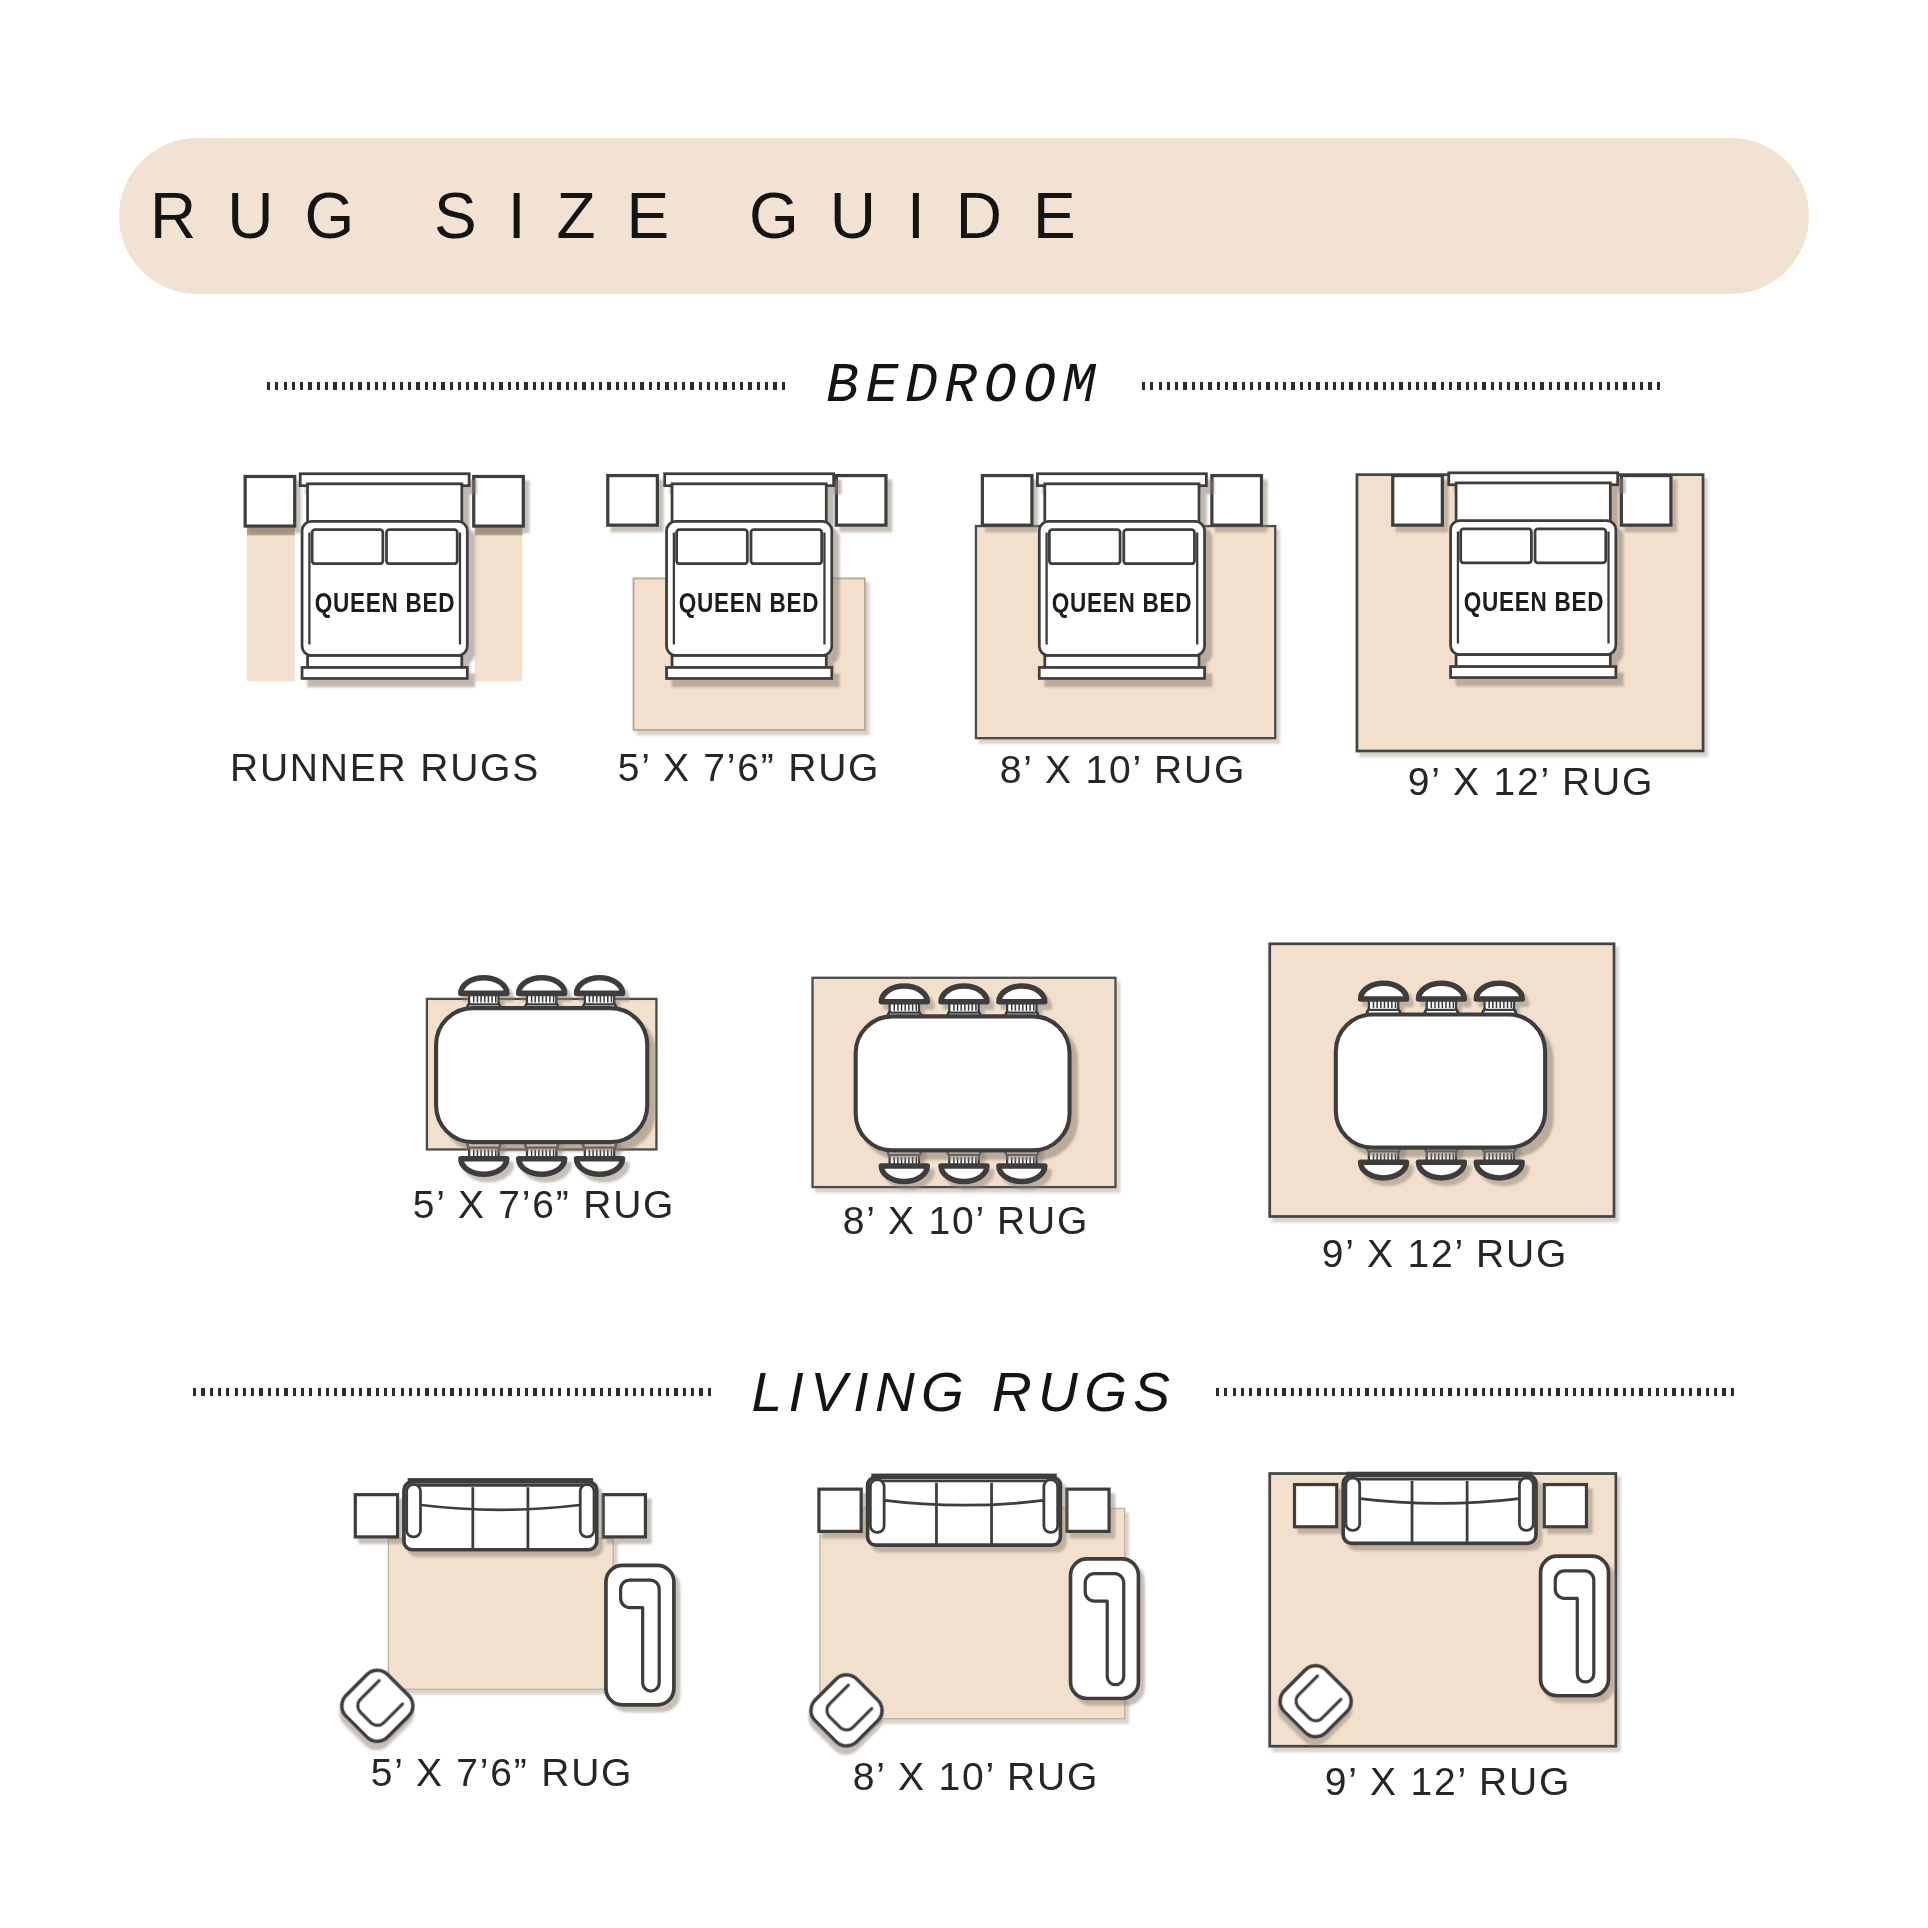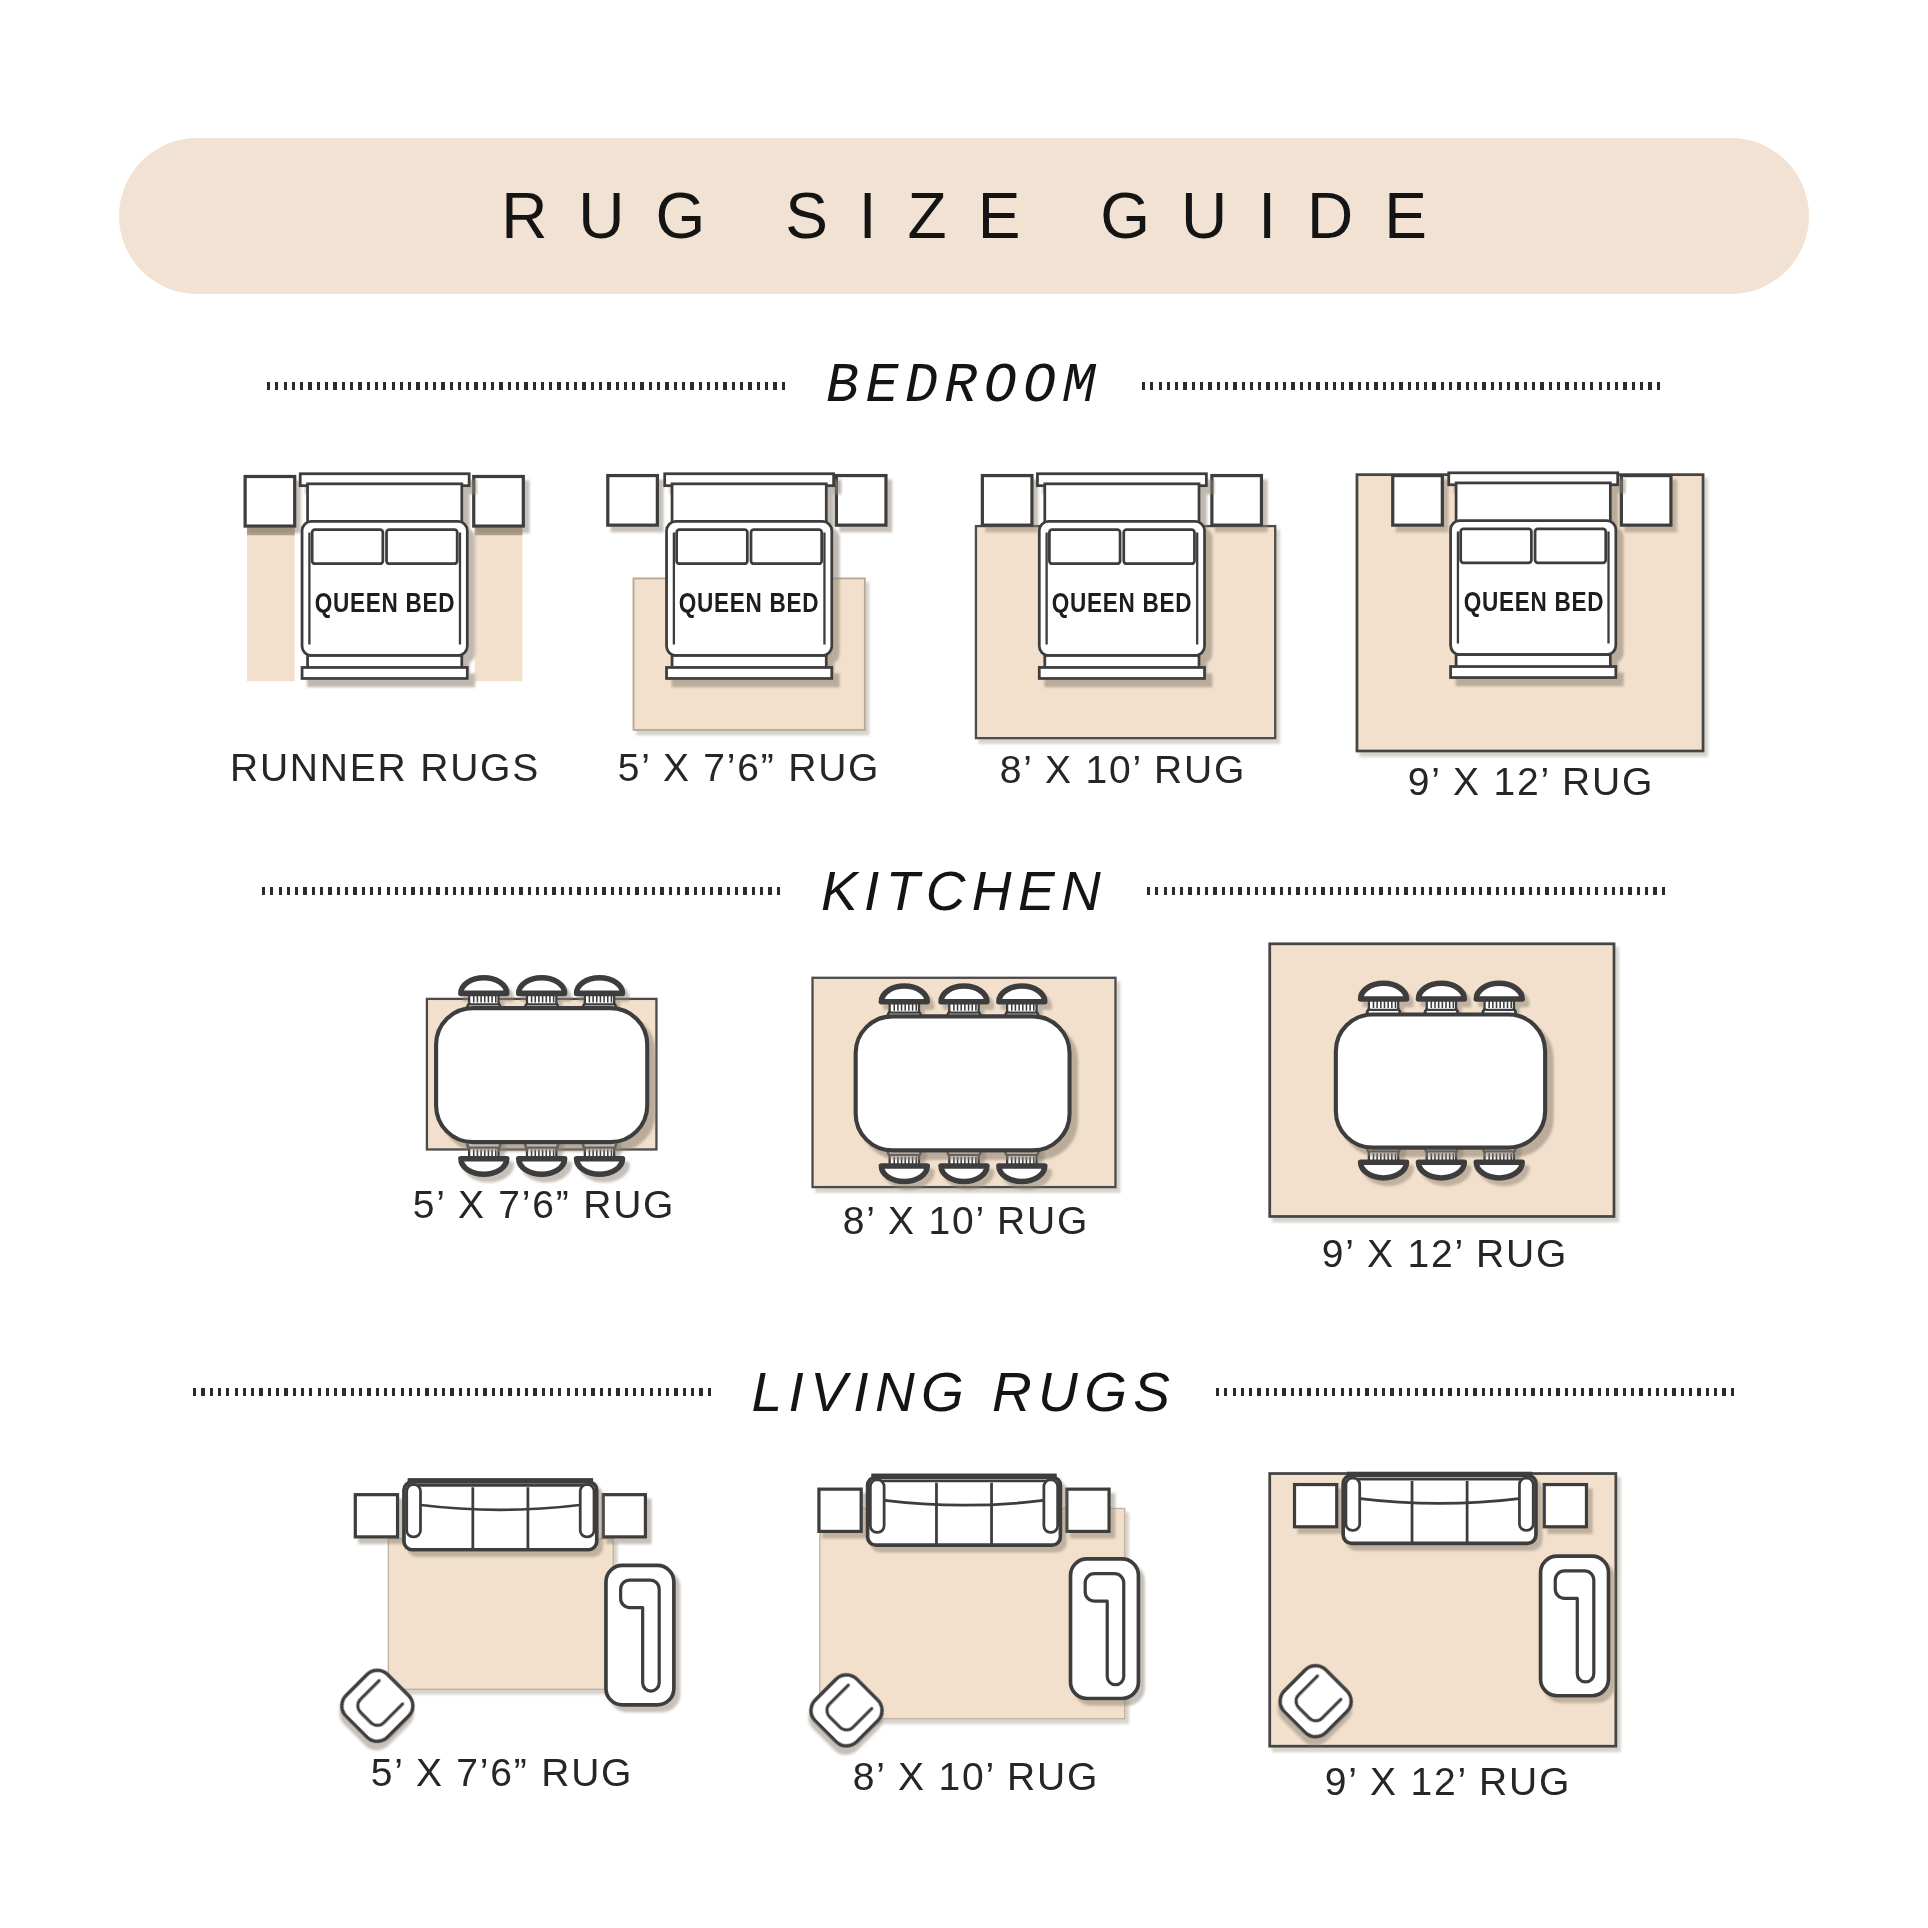--- a/index.html
+++ b/index.html
@@ -16,21 +16,21 @@
     background:#ffffff;
     font-family:"Liberation Sans",sans-serif;
     color:var(--text);
     overflow:hidden;
   }
   
   .banner{
     position:absolute;left:119px;top:138px;width:1690px;height:156px;
     background:var(--banner-bg);
     border-radius:78px;
-    display:flex;align-items:center;justify-content:center;
+    display:flex;align-items:center;justify-content:flex-start;
   }
   .banner h1{
     font-size:64px;font-weight:500;letter-spacing:31px;padding-left:31px;
     color:#141414;white-space:nowrap;
   }
   
   .section-header{
     position:absolute;left:0;width:1928px;height:70px;
     display:flex;align-items:center;justify-content:center;gap:40px;
   }
@@ -70,25 +70,20 @@
 
 <div class="page">
 
   <header class="banner">
     <h1>RUG SIZE GUIDE</h1>
   </header>
 
   <div class="section-header hdr-bedroom">
     <span class="dots"></span>
     <h2>BEDROOM</h2>
-    <span class="dots"></span>
-  </div>
-  <div class="section-header hdr-kitchen">
-    <span class="dots"></span>
-    <h2>KITCHEN</h2>
     <span class="dots"></span>
   </div>
   <div class="section-header hdr-living">
     <span class="dots"></span>
     <h2>LIVING RUGS</h2>
     <span class="dots"></span>
   </div>
 
   <svg class="canvas" viewBox="0 0 2100 2100">
     <defs>

